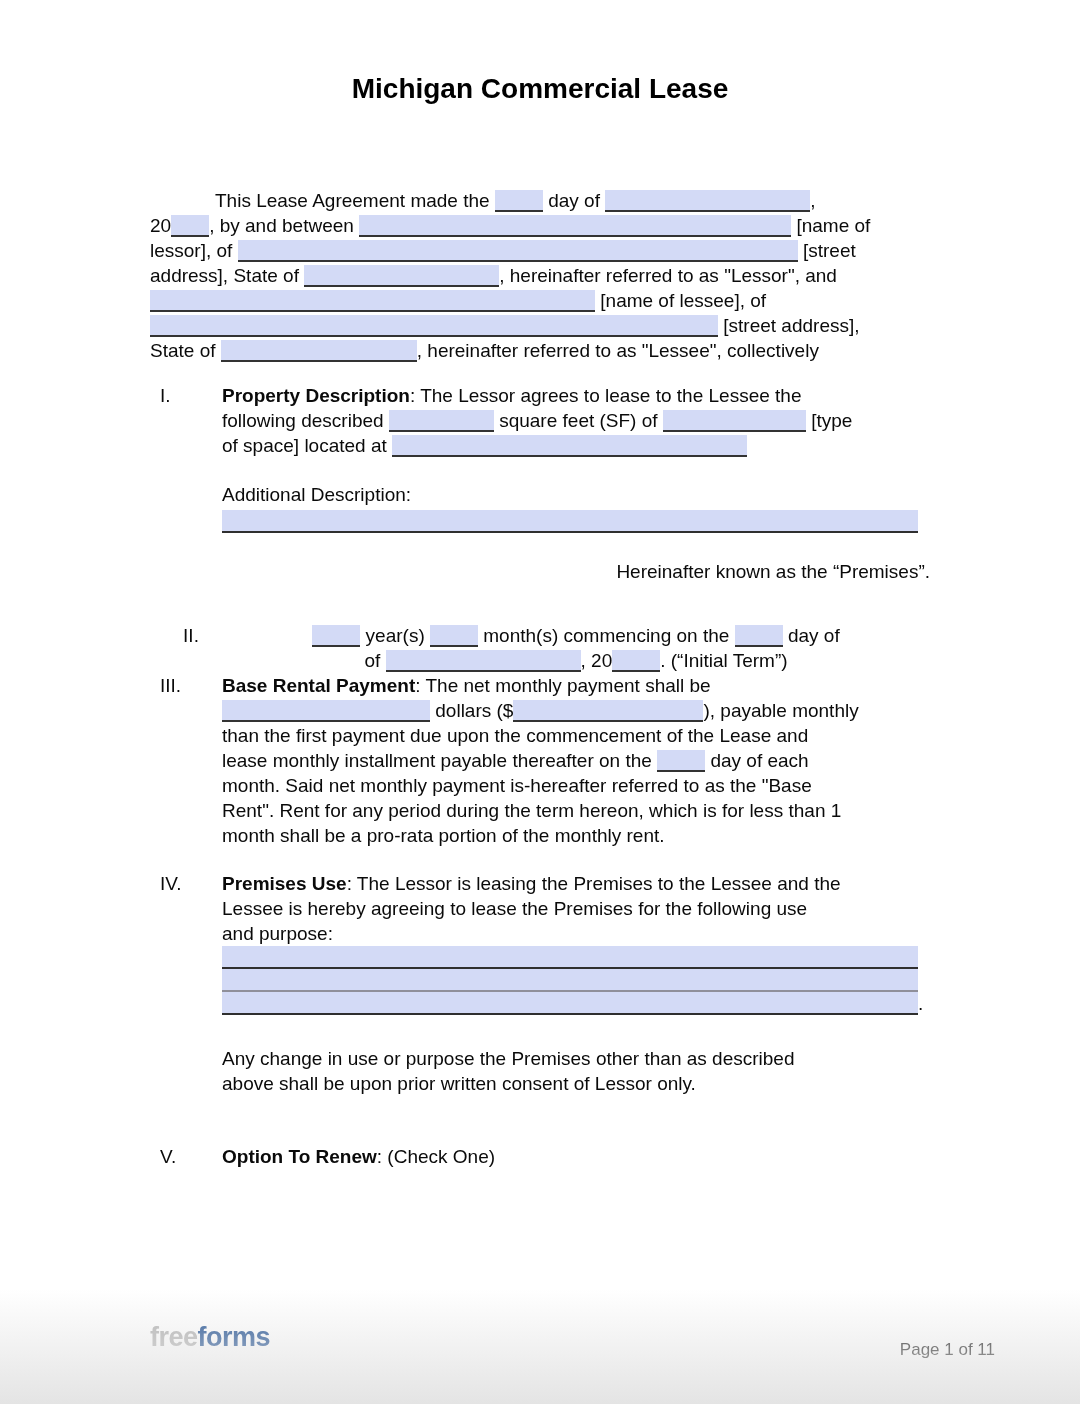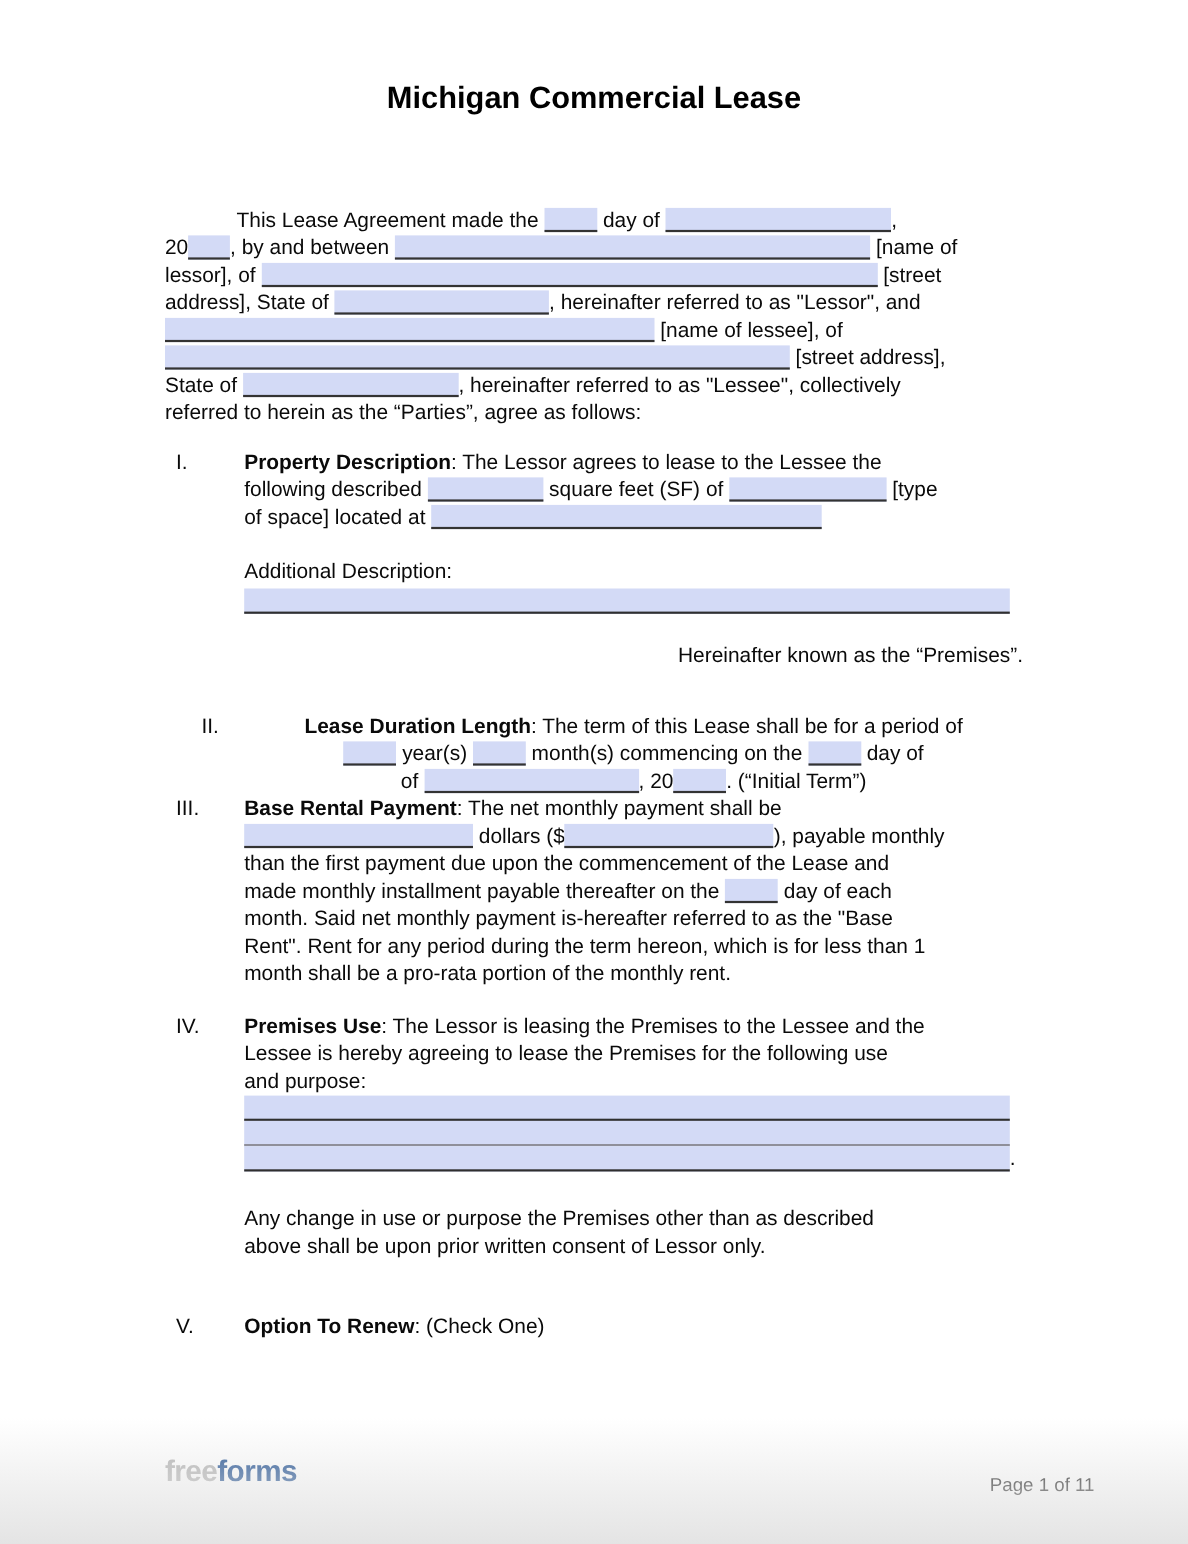--- a/index.html
+++ b/index.html
@@ -81,21 +81,20 @@
       <span class="bl" style="width:560px"></span>
       <span>[street</span></div>
     <div class="ln"><span>address], State of</span>
       <span class="bl" style="width:195px"></span><span>, hereinafter referred to as "Lessor", and</span></div>
     <div class="ln"><span class="bl" style="width:445px"></span>
       <span>[name of lessee], of</span></div>
     <div class="ln"><span class="bl" style="width:568px"></span>
       <span>[street address],</span></div>
     <div class="ln"><span>State of</span>
       <span class="bl" style="width:196px"></span><span>, hereinafter referred to as "Lessee", collectively</span></div>
-    <div class="ln"><span>referred to herein as the “Parties”, agree as follows:</span></div>
   </div>
 
   <div class="section mt-s1">
     <div class="num">I.</div>
     <div class="secbody">
       <div class="ln"><span class="hd">Property Description</span><span>: The Lessor agrees to lease to the Lessee the</span></div>
       <div class="ln"><span>following described</span>
         <span class="bl" style="width:105px"></span>
         <span>square feet (SF) of</span>
         <span class="bl" style="width:143px"></span>
@@ -104,40 +103,39 @@
         <span class="bl" style="width:355px"></span></div>
       <div class="ln mt-adddesc"><span>Additional Description:</span></div>
       <div class="blockln mt-blrow"><span class="rowbl"></span></div>
       <div class="ln mt-premises"><span>Hereinafter known as the “Premises”.</span></div>
     </div>
   </div>
 
   <div class="section mt-s2">
     <div class="num">II.</div>
     <div class="secbody">
-      <div class="ln"><span class="hd">Lease Duration Length</span><span>: The term of this Lease shall be for a period of</span></div>
       <div class="ln"><span class="bl" style="width:48px"></span>
         <span>year(s)</span>
         <span class="bl" style="width:48px"></span>
         <span>month(s) commencing on the</span>
         <span class="bl" style="width:48px"></span>
         <span>day of</span></div>
       <div class="ln"><span>of</span>
         <span class="bl" style="width:195px"></span><span>, 20</span><span class="bl" style="width:48px"></span><span>. (“Initial Term”)</span></div>
     </div>
   </div>
 
   <div class="section mt-s3">
     <div class="num">III.</div>
     <div class="secbody">
       <div class="ln"><span class="hd">Base Rental Payment</span><span>: The net monthly payment shall be</span></div>
       <div class="ln"><span class="bl" style="width:208px"></span>
         <span>dollars ($</span><span class="bl" style="width:190px"></span><span>), payable monthly</span></div>
       <div class="ln"><span>than the first payment due upon the commencement of the Lease and</span></div>
-      <div class="ln"><span>made monthly installment payable thereafter on the</span>
+      <div class="ln"><span>lease monthly installment payable thereafter on the</span>
         <span class="bl" style="width:48px"></span>
         <span>day of each</span></div>
       <div class="ln"><span>month. Said net monthly payment is-hereafter referred to as the "Base</span></div>
       <div class="ln"><span>Rent". Rent for any period during the term hereon, which is for less than 1</span></div>
       <div class="ln"><span>month shall be a pro-rata portion of the monthly rent.</span></div>
     </div>
   </div>
 
   <div class="section mt-s4">
     <div class="num">IV.</div>

